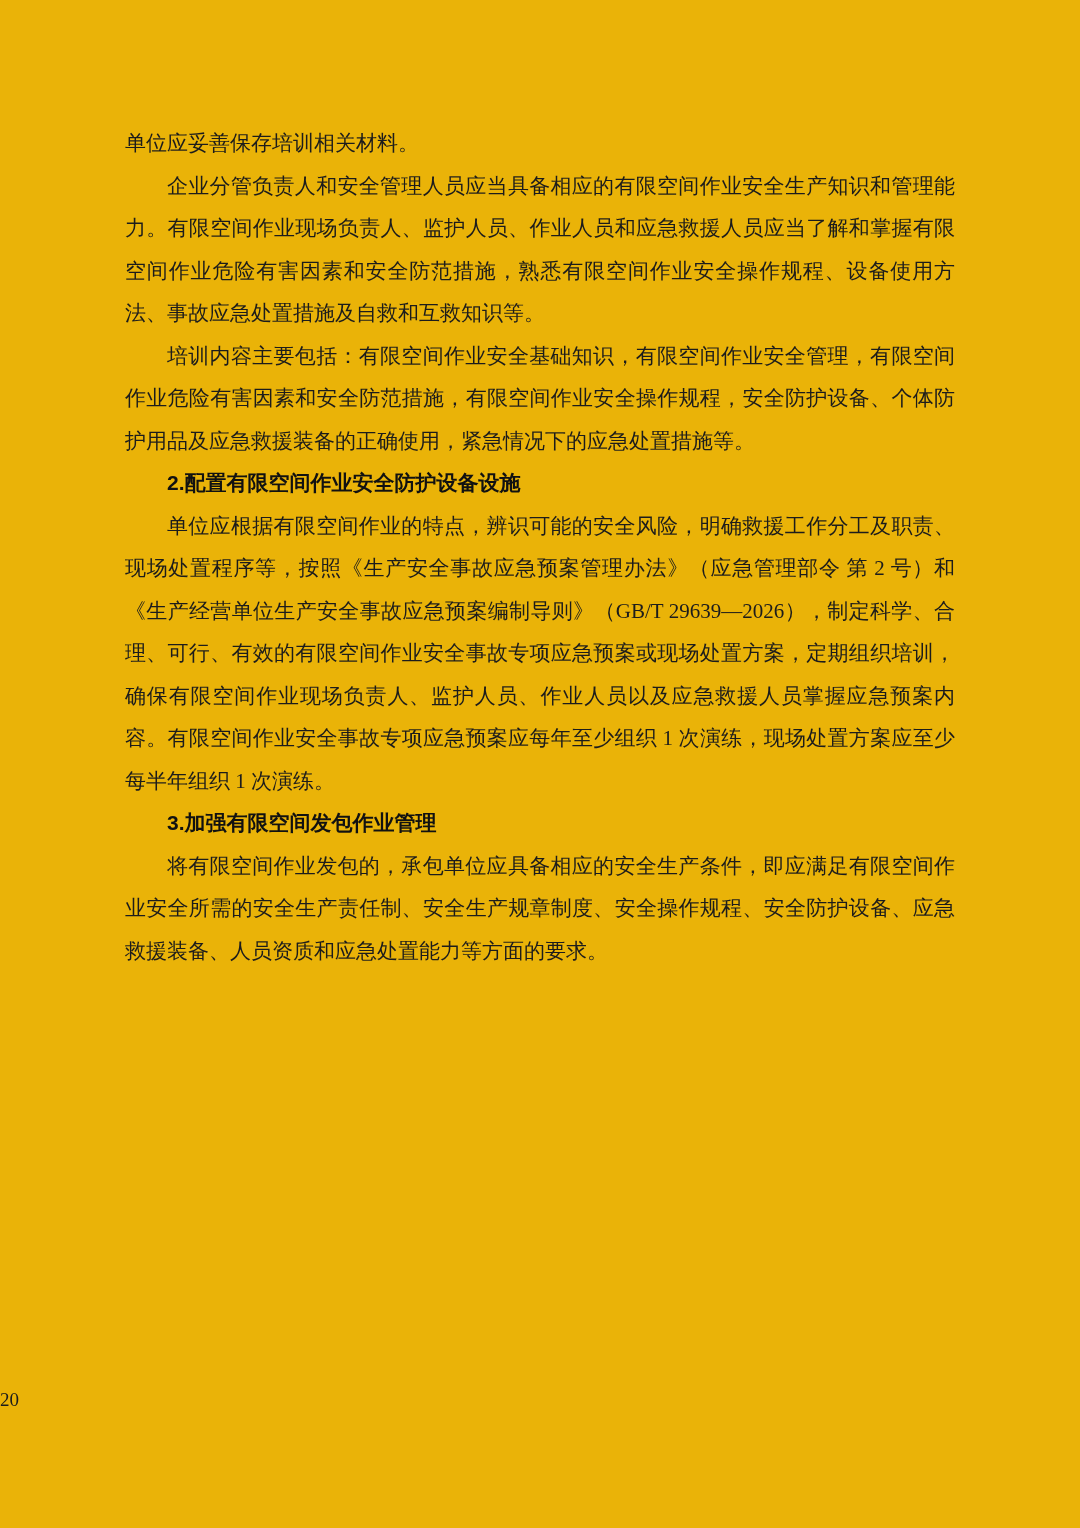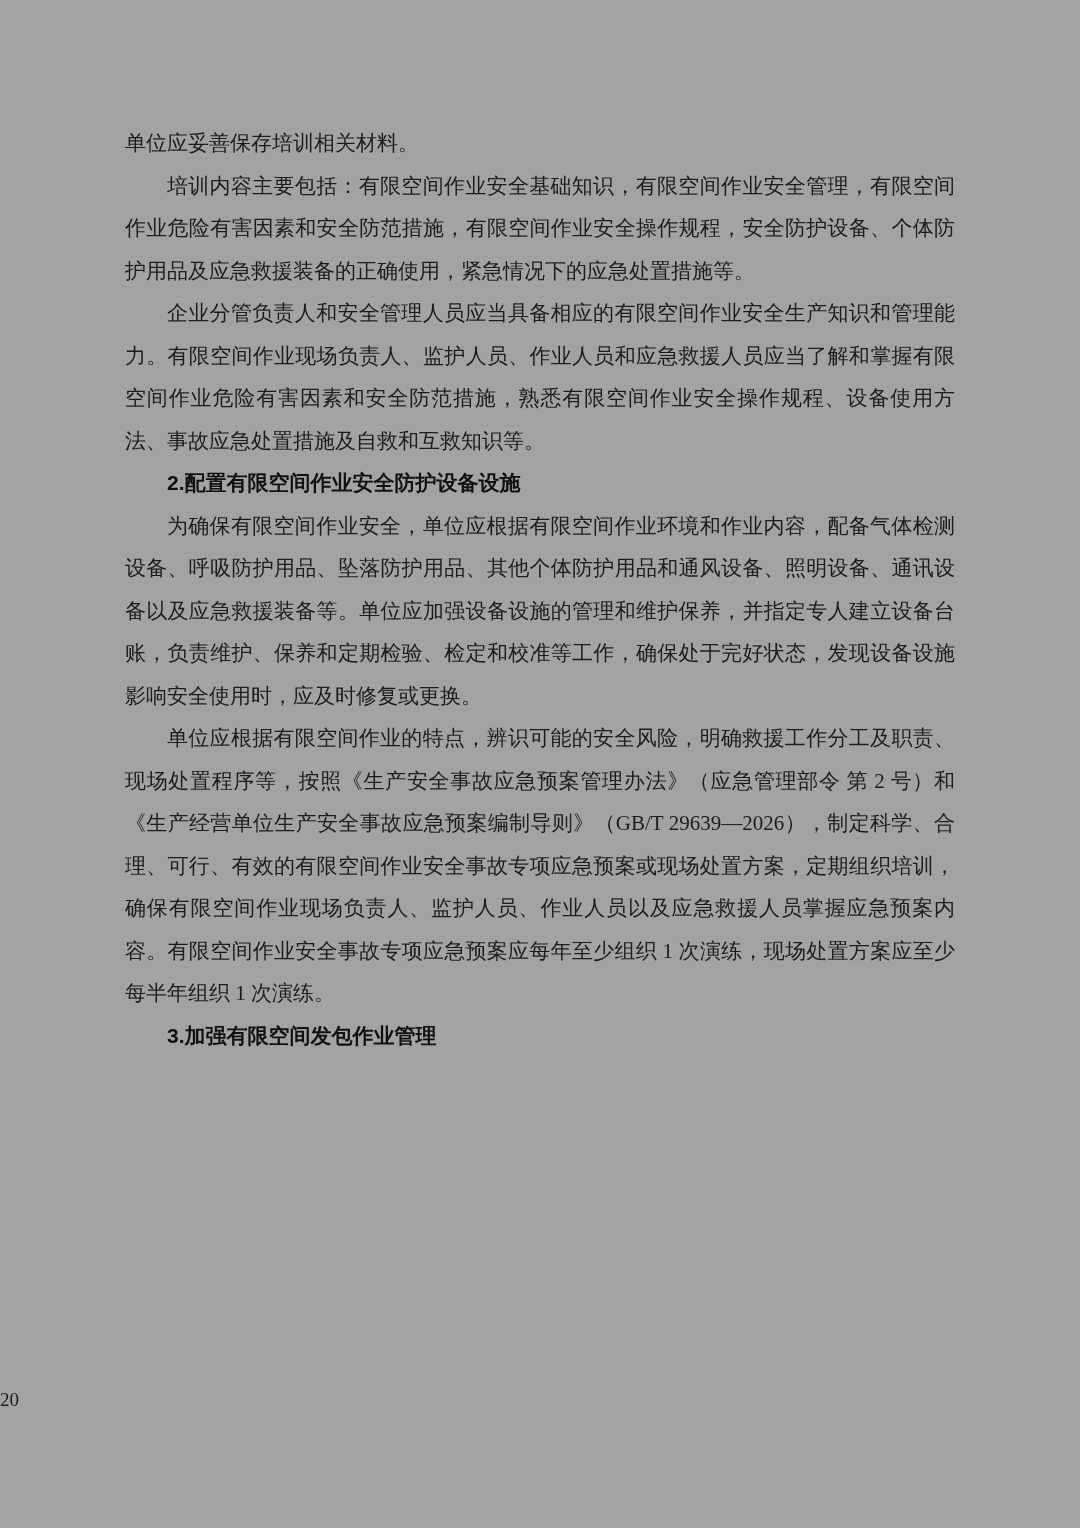--- a/index.html
+++ b/index.html
@@ -4,21 +4,21 @@
 <style>
   html, body {
     margin: 0;
     padding: 0;
     background: #ffffff;
   }
   .page {
     position: relative;
     width: 1080px;
     height: 1528px;
-    background: #a3a3a3;
+    background: #eab308;
     overflow: hidden;
     font-family: "Liberation Serif", "DejaVu Serif", serif;
     color: #1c1c1c;
   }
   .content {
     position: absolute;
     left: 125px;
     top: 122px;
     width: 830px;
     font-size: 21px;
@@ -53,21 +53,21 @@
     color: #1c1c1c;
     font-family: Liberation Serif, serif;
   }
 </style>
 </head>
 <body>
 
 <div class="page">
   <div class="content">
       <p class="continuation">单位应妥善保存培训相关材料。</p>
+      <p class="paragraph">企业分管负责人和安全管理人员应当具备相应的有限空间作业安全生产知识和管理能力。有限空间作业现场负责人、监护人员、作业人员和应急救援人员应当了解和掌握有限空间作业危险有害因素和安全防范措施，熟悉有限空间作业安全操作规程、设备使用方法、事故应急处置措施及自救和互救知识等。</p>
       <p class="paragraph">培训内容主要包括：有限空间作业安全基础知识，有限空间作业安全管理，有限空间作业危险有害因素和安全防范措施，有限空间作业安全操作规程，安全防护设备、个体防护用品及应急救援装备的正确使用，紧急情况下的应急处置措施等。</p>
-      <p class="paragraph">企业分管负责人和安全管理人员应当具备相应的有限空间作业安全生产知识和管理能力。有限空间作业现场负责人、监护人员、作业人员和应急救援人员应当了解和掌握有限空间作业危险有害因素和安全防范措施，熟悉有限空间作业安全操作规程、设备使用方法、事故应急处置措施及自救和互救知识等。</p>
       <p class="heading">2.配置有限空间作业安全防护设备设施</p>
-      <p class="paragraph">为确保有限空间作业安全，单位应根据有限空间作业环境和作业内容，配备气体检测设备、呼吸防护用品、坠落防护用品、其他个体防护用品和通风设备、照明设备、通讯设备以及应急救援装备等。单位应加强设备设施的管理和维护保养，并指定专人建立设备台账，负责维护、保养和定期检验、检定和校准等工作，确保处于完好状态，发现设备设施影响安全使用时，应及时修复或更换。</p>
       <p class="paragraph">单位应根据有限空间作业的特点，辨识可能的安全风险，明确救援工作分工及职责、现场处置程序等，按照《生产安全事故应急预案管理办法》（应急管理部令 第 2 号）和《生产经营单位生产安全事故应急预案编制导则》（GB/T 29639—2026），制定科学、合理、可行、有效的有限空间作业安全事故专项应急预案或现场处置方案，定期组织培训，确保有限空间作业现场负责人、监护人员、作业人员以及应急救援人员掌握应急预案内容。有限空间作业安全事故专项应急预案应每年至少组织 1 次演练，现场处置方案应至少每半年组织 1 次演练。</p>
       <p class="heading">3.加强有限空间发包作业管理</p>
+      <p class="paragraph">将有限空间作业发包的，承包单位应具备相应的安全生产条件，即应满足有限空间作业安全所需的安全生产责任制、安全生产规章制度、安全操作规程、安全防护设备、应急救援装备、人员资质和应急处置能力等方面的要求。</p>
     </div>
   <div class="page-number">20</div>
 </div>
 
 </body></html>

